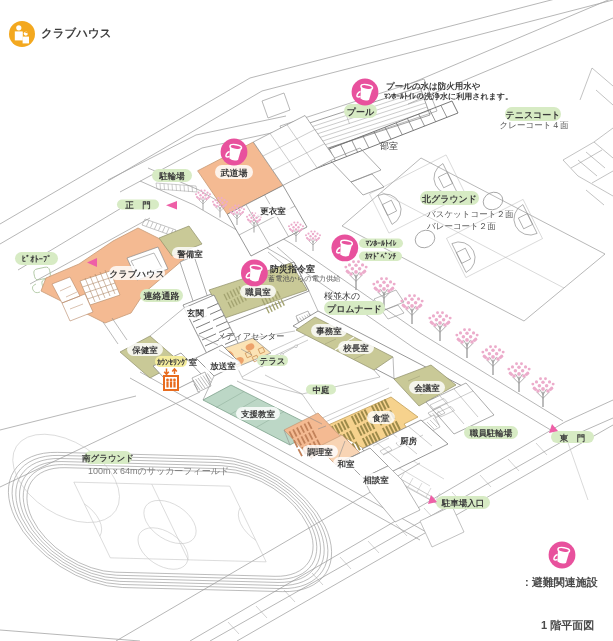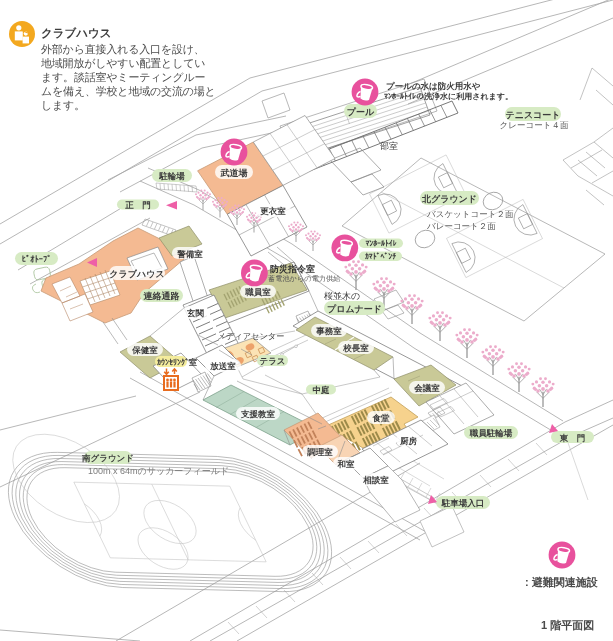--- a/index.html
+++ b/index.html
@@ -434,15 +434,14 @@
     <path d="M 177,201 L 177,209.5 L 166,205.2 Z"></path>
     <path d="M 97,258 L 97,267 L 87,262.5 Z"></path>
     <path d="M 549,433 L 552,424 L 558,431 Z"></path>
     <path d="M 428,504 L 431,495 L 437,502 Z"></path>
   </g>
 </g>
 </svg>
 
 <div id="desc">
 <h1>クラブハウス</h1>
-<p>外部から直接入れる入口を設け、<br>地域開放がしやすい配置としてい<br>ます。談話室やミーティングルー<br>ムを備え、学校と地域の交流の場と<br>します。</p>
 </div>
 </div>
 
 </body></html>

